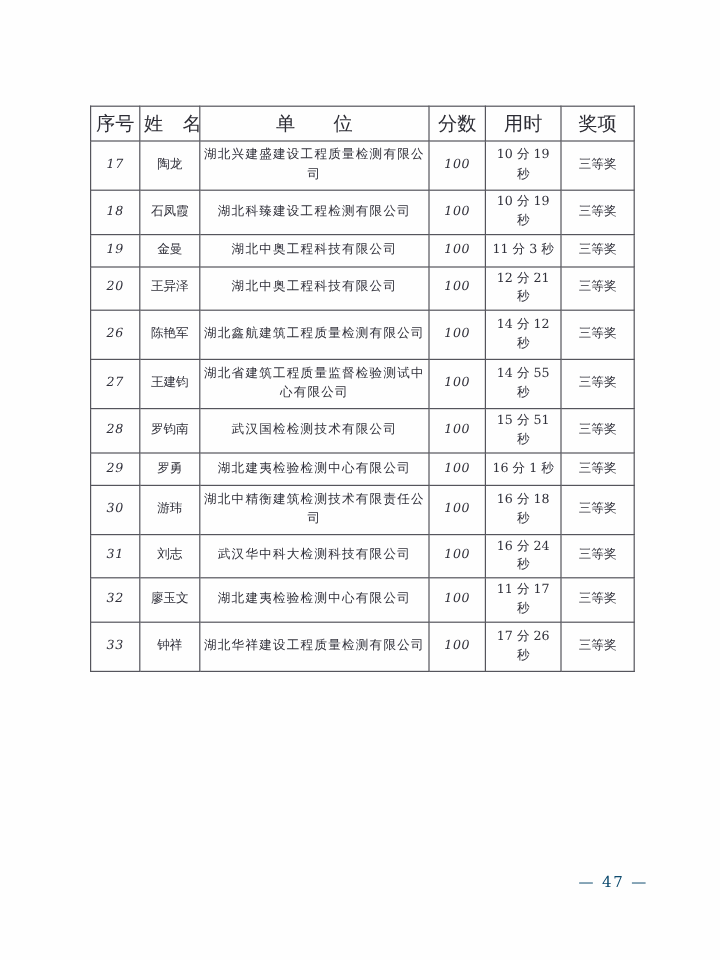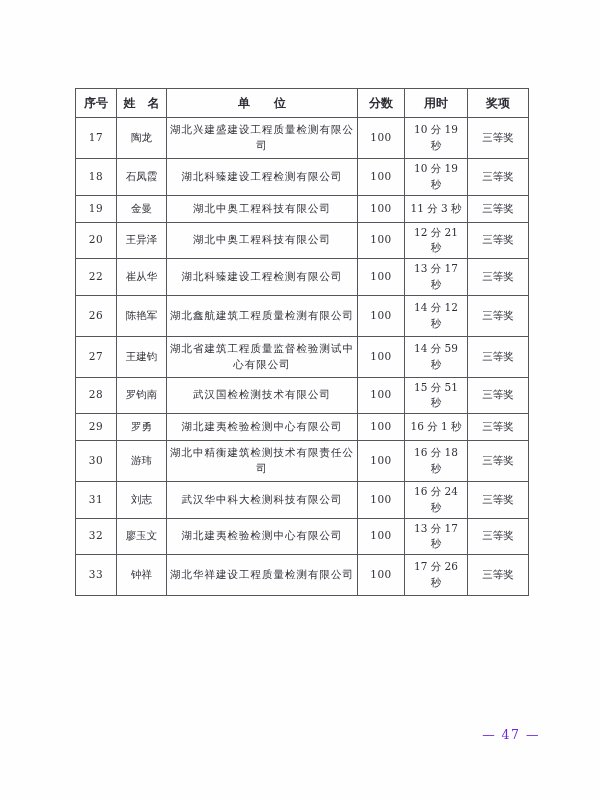--- a/index.html
+++ b/index.html
@@ -16,30 +16,30 @@
   table.results td,table.results th{
     border:1px solid #55555c;
     font-size:10.5px;color:#30303a;
     text-align:center;vertical-align:middle;
     padding:2px 3px;line-height:1.5;
     overflow:hidden;
   }
   table.results{border:1.5px solid #44444c;}
   table.results th{
     font-family:"DejaVu Sans","Liberation Sans",sans-serif;
-    font-weight:bold;font-size:12px;color:#2c2c34;
+    font-weight:normal;font-size:16px;color:#2c2c34;
     height:24px;white-space:pre;
   }
   tr.s{height:27px;}
   tr.d{height:41px;}
   td.unit{text-align:left;padding-left:5px;padding-right:4px;letter-spacing:1px;word-break:break-all;margin-top:11px;}
-  td.num{letter-spacing:0.5px;}
+  td.num{letter-spacing:0.5px;font-style:italic;}
   .footer-page{
     position:absolute;top:727px;right:60px;
-    font-size:12.5px;color:#6d28d9;letter-spacing:1.5px;
+    font-size:12.5px;color:#0c4a6e;letter-spacing:1.5px;
     font-family:"DejaVu Serif","Liberation Serif",serif;
   }
 </style>
 </head>
 <body>
 
 <div class="page">
 
   <table class="results">
     <colgroup>
@@ -86,42 +86,34 @@
           <td>三等奖</td>
         </tr>
       <tr class="s">
           <td class="num">20</td>
           <td>王异泽</td>
           <td class="unit">湖北中奥工程科技有限公司</td>
           <td class="num">100</td>
           <td>12 分 21 秒</td>
           <td>三等奖</td>
         </tr>
-      <tr class="s">
-          <td class="num">22</td>
-          <td>崔从华</td>
-          <td class="unit">湖北科臻建设工程检测有限公司</td>
-          <td class="num">100</td>
-          <td>13 分 17 秒</td>
-          <td>三等奖</td>
-        </tr>
       <tr class="d">
           <td class="num">26</td>
           <td>陈艳军</td>
           <td class="unit">湖北鑫航建筑工程质量检测有限公司</td>
           <td class="num">100</td>
           <td>14 分 12 秒</td>
           <td>三等奖</td>
         </tr>
       <tr class="d">
           <td class="num">27</td>
           <td>王建钧</td>
           <td class="unit">湖北省建筑工程质量监督检验测试中心有限公司</td>
           <td class="num">100</td>
-          <td>14 分 59 秒</td>
+          <td>14 分 55 秒</td>
           <td>三等奖</td>
         </tr>
       <tr class="s">
           <td class="num">28</td>
           <td>罗钧南</td>
           <td class="unit">武汉国检检测技术有限公司</td>
           <td class="num">100</td>
           <td>15 分 51 秒</td>
           <td>三等奖</td>
         </tr>
@@ -147,21 +139,21 @@
           <td class="unit">武汉华中科大检测科技有限公司</td>
           <td class="num">100</td>
           <td>16 分 24 秒</td>
           <td>三等奖</td>
         </tr>
       <tr class="s">
           <td class="num">32</td>
           <td>廖玉文</td>
           <td class="unit">湖北建夷检验检测中心有限公司</td>
           <td class="num">100</td>
-          <td>13 分 17 秒</td>
+          <td>11 分 17 秒</td>
           <td>三等奖</td>
         </tr>
       <tr class="d">
           <td class="num">33</td>
           <td>钟祥</td>
           <td class="unit">湖北华祥建设工程质量检测有限公司</td>
           <td class="num">100</td>
           <td>17 分 26 秒</td>
           <td>三等奖</td>
         </tr>

